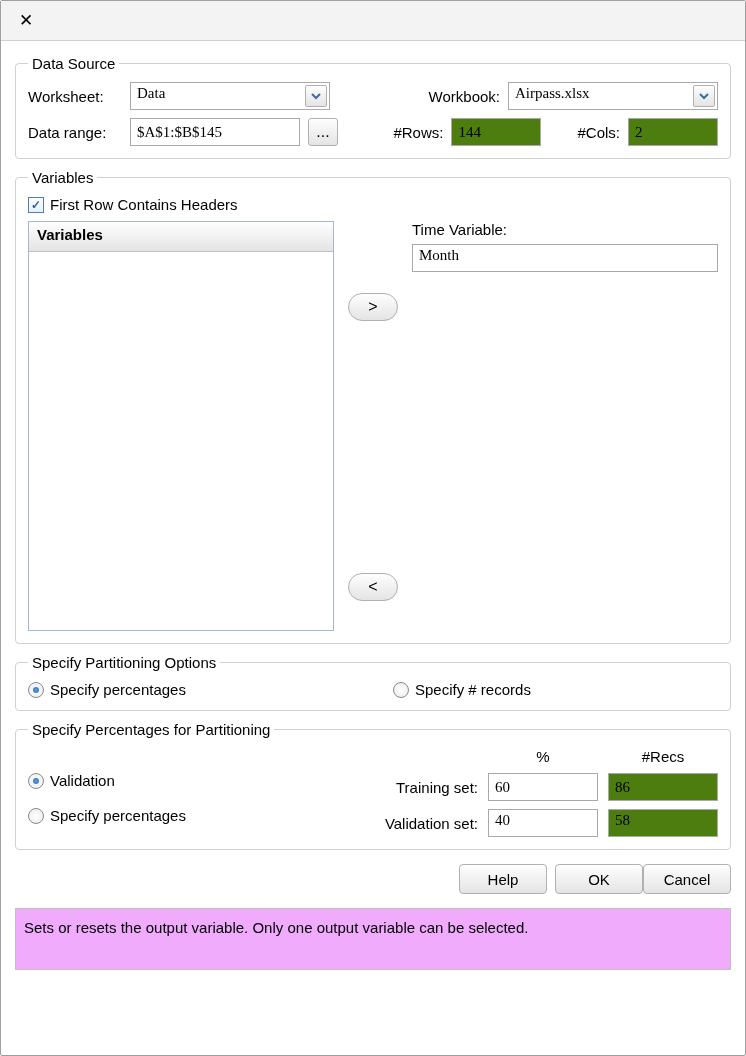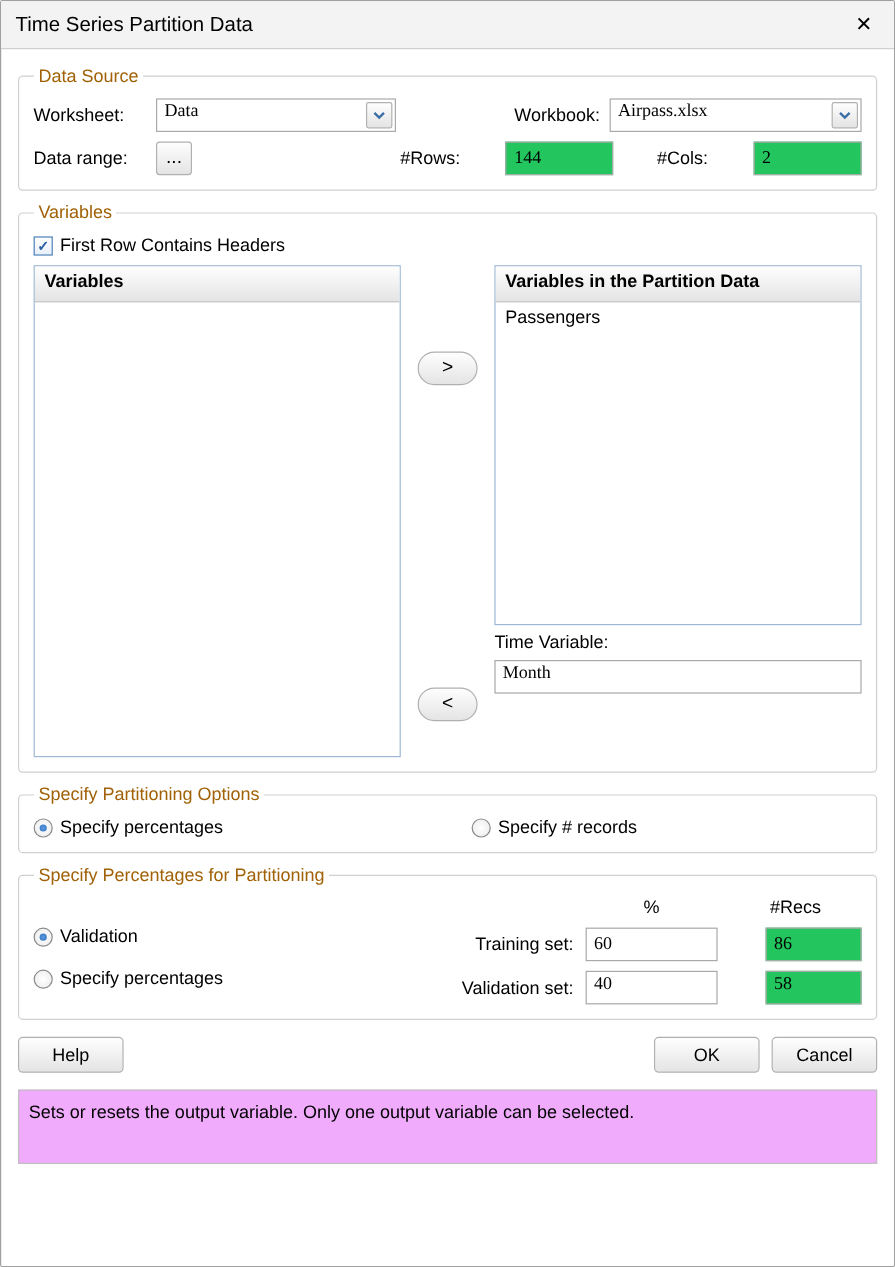--- a/index.html
+++ b/index.html
@@ -45,41 +45,41 @@
     flex-direction: column;
     gap: 10px;
   }
   fieldset {
     border: 1px solid #d0d0d0;
     border-radius: 4px;
     padding: 10px 12px 12px 12px;
     margin: 0;
   }
   legend {
-    color: #a16207;
+    color: #000000;
     font-size: 15px;
     padding: 0 4px;
   }
   .row {
     display: flex;
     align-items: center;
     gap: 8px;
     margin-bottom: 8px;
   }
   .row:last-child { margin-bottom: 0; }
   .lbl { white-space: nowrap; }
   .input, .combo, .ro {
     height: 28px;
     border: 1px solid #a9a9a9;
     background: #fff;
     padding: 2px 6px;
     font-family: Liberation Serif, serif;
     font-size: 15px;
   }
-  .ro { background: #22c55e; margin-left: 30px; }
+  .ro { background: #4d7c0f; }
   .combo { position: relative; padding-right: 26px; }
   .combo .caret {
     position: absolute;
     right: 2px; top: 2px; bottom: 2px;
     width: 22px;
     background: linear-gradient(#fefefe,#e4e4e4);
     border: 1px solid #b0b0b0;
     border-radius: 2px;
     display: flex;
     align-items: center;
@@ -166,21 +166,21 @@
   }
   .pct-table {
     display:grid;
     grid-template-columns: auto 110px 110px;
     gap: 8px 10px;
     align-items:center;
   }
   .pct-head { text-align:center; font-size:15px; }
   .footer {
     display:flex;
-    justify-content:space-between;
+    justify-content:flex-end;
     gap:8px;
     margin-top:4px;
   }
   .btn {
     min-width:88px;
     height:30px;
     border:1px solid #b0b0b0;
     background: linear-gradient(#fefefe,#e4e4e4);
     border-radius:4px;
     font-family:inherit;
@@ -195,21 +195,20 @@
     font-size:15px;
     min-height:62px;
   }
 </style>
 </head>
 <body>
 
 <div class="window">
 
   <div class="titlebar">
-    <span>Time Series Partition Data</span>
     <span class="close-x">✕</span>
   </div>
 
   <div class="content">
 
     <fieldset>
       <legend>Data Source</legend>
       <div class="row">
         <span class="lbl" style="width:94px">Worksheet:</span>
         <div class="combo" style="width:200px">
@@ -226,20 +225,23 @@
           <span>Airpass.xlsx</span>
           <span class="caret">
             <svg viewBox="0 0 10 10">
                 <path d="M1 3 L5 7 L9 3" fill="none" stroke="#3b6ea5" stroke-width="2"></path>
               </svg>
           </span>
         </div>
       </div>
       <div class="row">
         <span class="lbl" style="width:94px">Data range:</span>
+        <div class="input" style="width:170px;display:flex;align-items:center">
+          <span>$A$1:$B$145</span>
+        </div>
         <button class="btn-ellipsis">...</button>
         <span style="flex:1"></span>
         <span class="lbl">#Rows:</span>
         <div class="ro" style="width:90px;display:flex;align-items:center">
           <span>144</span>
         </div>
         <span style="width:20px"></span>
         <span class="lbl">#Cols:</span>
         <div class="ro" style="width:90px;display:flex;align-items:center">
           <span>2</span>
@@ -263,26 +265,20 @@
         </div>
 
         <div class="midcol">
           <div style="flex:1;display:flex;align-items:center;">
             <button class="arrow-btn">&gt;</button>
           </div>
           <button class="arrow-btn">&lt;</button>
         </div>
 
         <div class="rightcol">
-          <div class="listbox" style="height:300px;flex:0 0 300px">
-            <div class="listhead">Variables in the Partition Data</div>
-            <div class="listbody">
-              <div>Passengers</div>
-            </div>
-          </div>
           <span class="lbl">Time Variable:</span>
           <div class="input" style="width:100%;display:flex;align-items:flex-start">
             <span>Month</span>
           </div>
         </div>
       </div>
     </fieldset>
 
     <fieldset>
       <legend>Specify Partitioning Options</legend>
@@ -330,21 +326,21 @@
           </div>
           <div class="ro" style="display:flex;align-items:flex-start">
             <span>58</span>
           </div>
         </div>
       </div>
     </fieldset>
 
     <div class="footer">
       <button class="btn">Help</button>
-      <div style="display:flex;gap:10px">
+      <div style="display:flex;gap:0">
         <button class="btn">OK</button>
         <button class="btn">Cancel</button>
       </div>
     </div>
 
     <div class="status">
       <span>Sets or resets the output variable. Only one output variable can be selected.</span>
     </div>
 
   </div>

